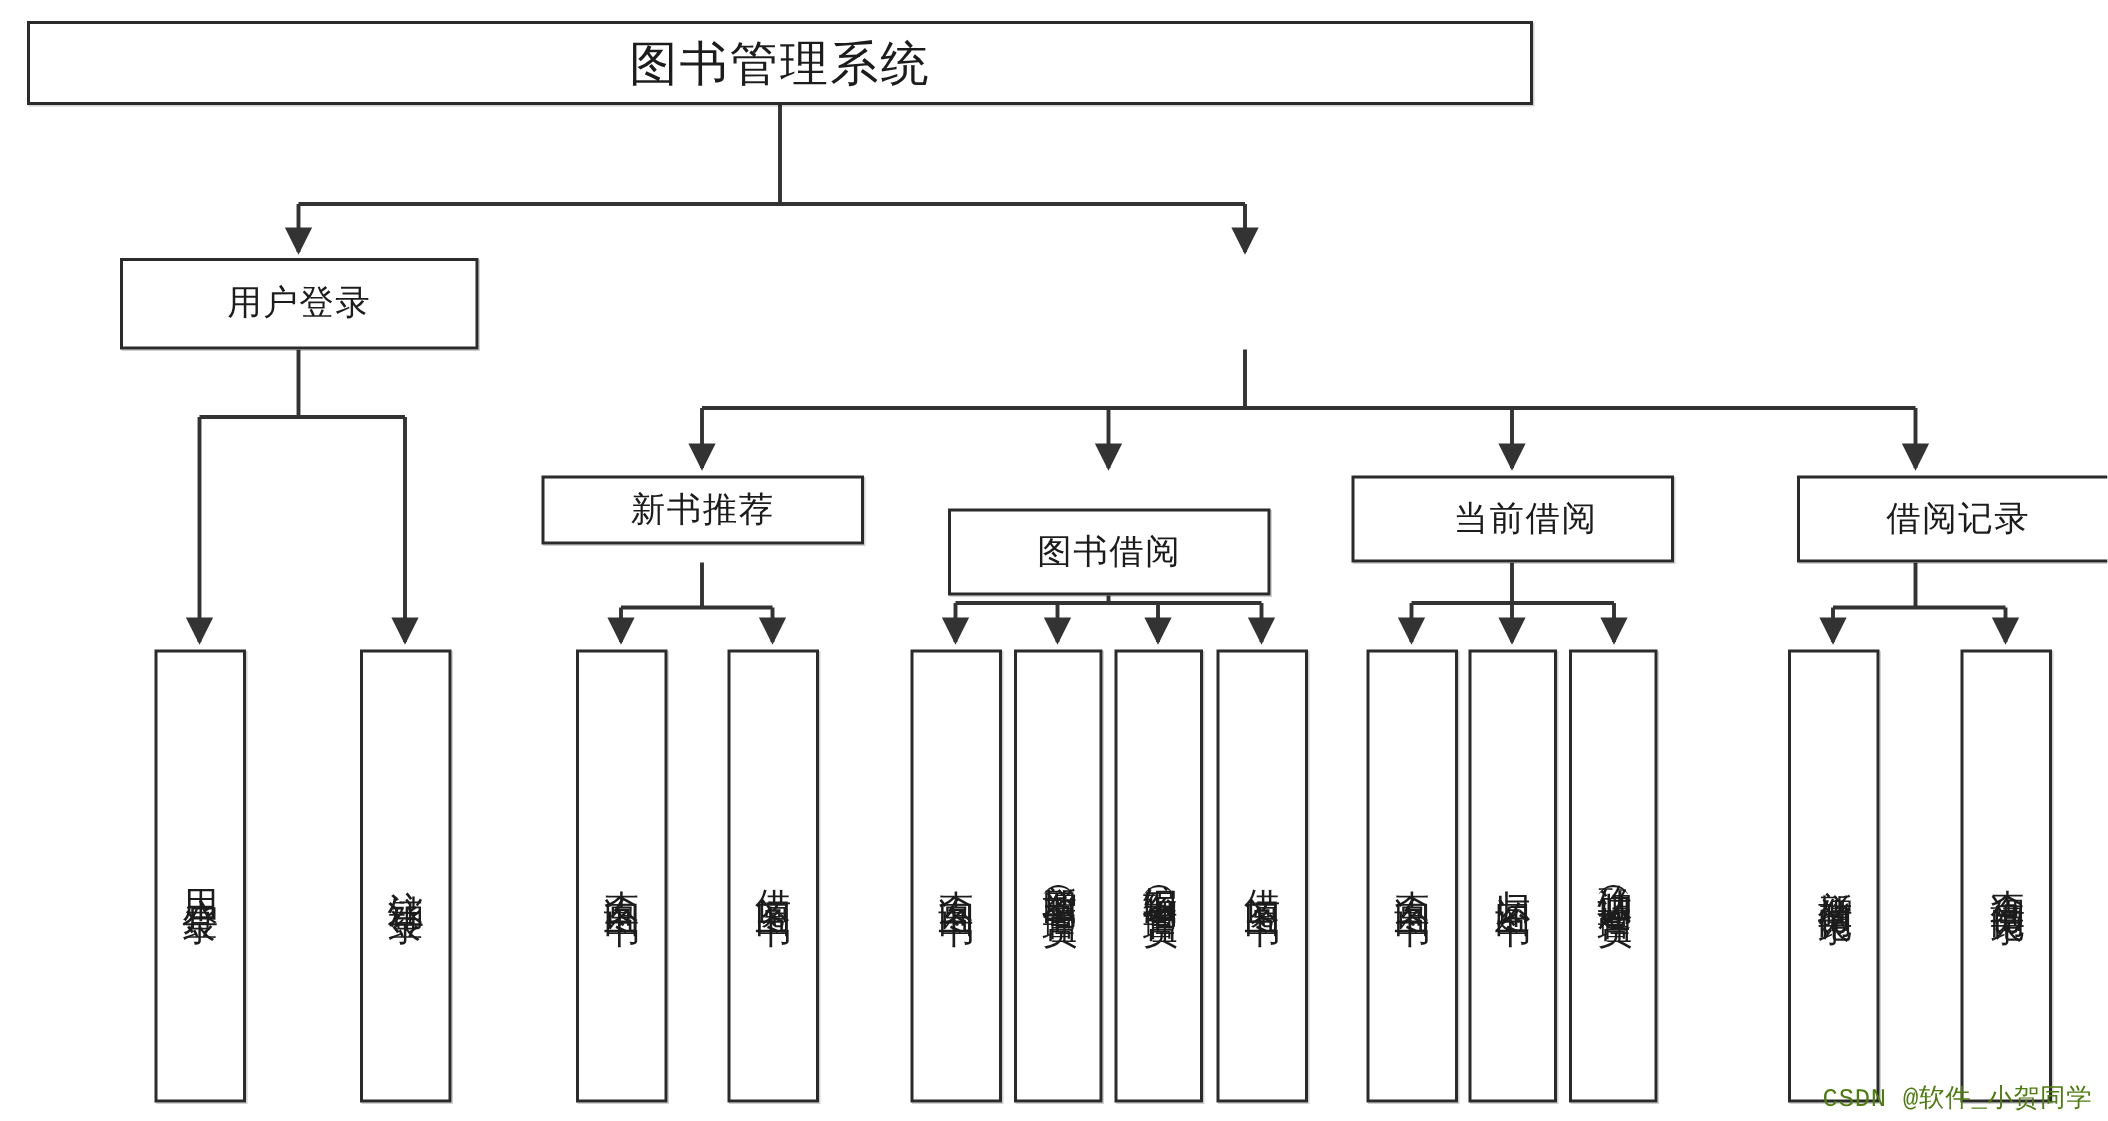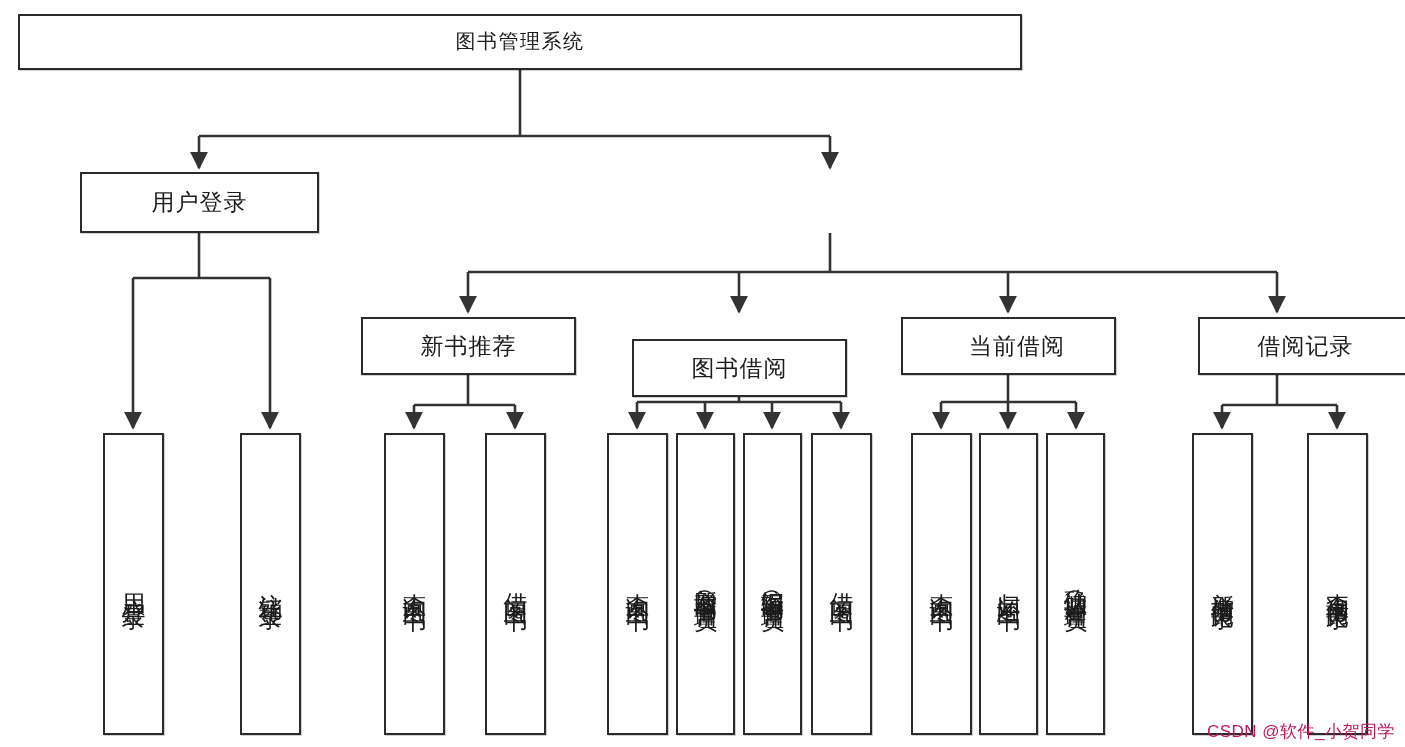--- a/index.html
+++ b/index.html
@@ -44,21 +44,21 @@
     line-height: 1.08;
     white-space: pre;
     text-align: center;
   }
   
   .node.horiz .node-label {
     font-size: 23px;
     letter-spacing: 1px;
   }
   .node.root .node-label {
-    font-size: 20px;
+    font-size: 32px;
     letter-spacing: 1.5px;
   }
   
   .node.vert {
     align-items: center;
     justify-content: center;
     padding: 6px 0;
   }
   .node.vert .node-label {
     writing-mode: vertical-rl;
@@ -70,22 +70,22 @@
   }
   .node.vert.long .node-label {
     letter-spacing: 3px;
     font-size: 23px;
   }
   #watermark {
     position: absolute;
     right: 10px;
     bottom: 4px;
     font-size: 17px;
-    color: #be185d;
-    font-family: Liberation Sans, sans-serif;
+    color: #4d7c0f;
+    font-family: Liberation Mono, monospace;
     letter-spacing: 0.5px;
     z-index: 5;
     white-space: pre;
   }
 </style>
 </head>
 <body>
 
 <div id="diagram-root">
 
@@ -141,21 +141,21 @@
 
   <div class="node horiz root" style="left:18px; top:14px; width:1004px; height:56px;">
     <span class="node-label">图书管理系统</span>
   </div>
 
   <div class="node horiz" style="left:80px; top:172px; width:239px; height:61px;">
     <span class="node-label">用户登录</span>
   </div>
 
 
-  <div class="node horiz" style="left:361px; top:317px; width:215px; height:58px;">
+  <div class="node horiz" style="left:361px; top:317px; width:215px; height:46px;">
     <span class="node-label">新书推荐</span>
   </div>
 
   <div class="node horiz" style="left:632px; top:317px; width:215px; height:58px;margin-top:22px;">
     <span class="node-label">图书借阅</span>
   </div>
 
   <div class="node horiz" style="left:901px; top:317px; width:215px; height:58px;padding-left:17px;">
     <span class="node-label">当前借阅</span>
   </div>

